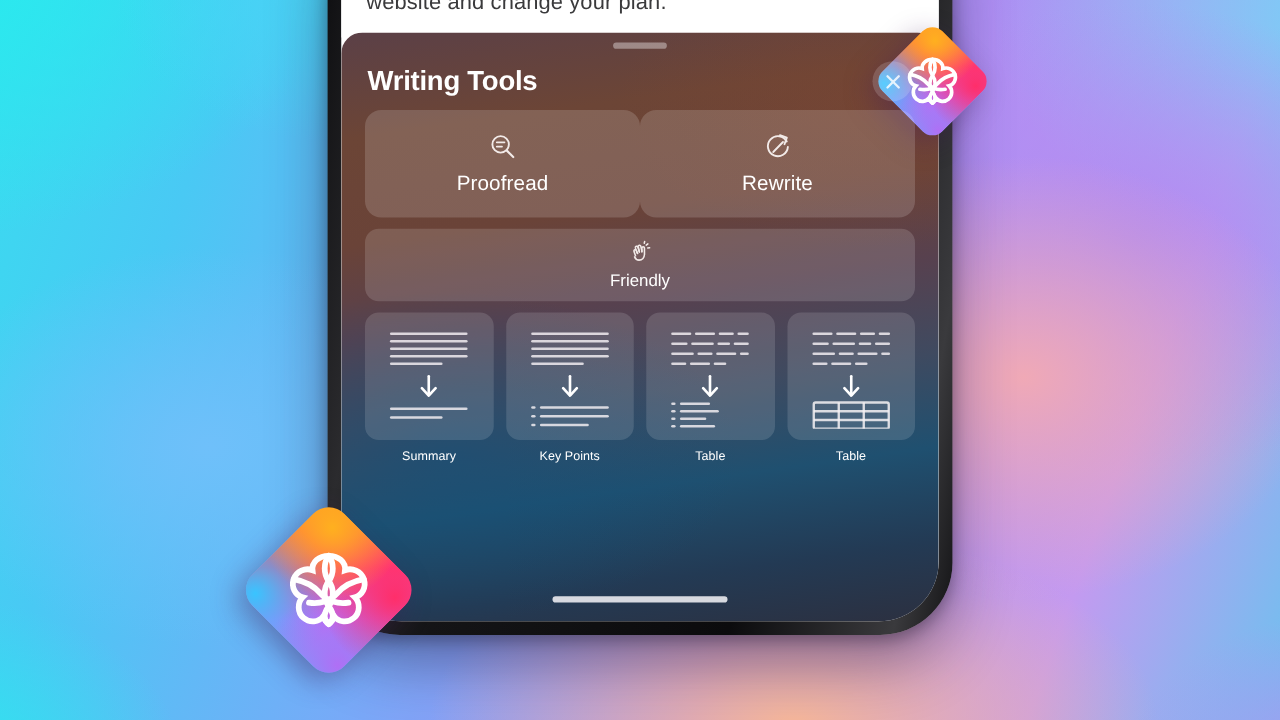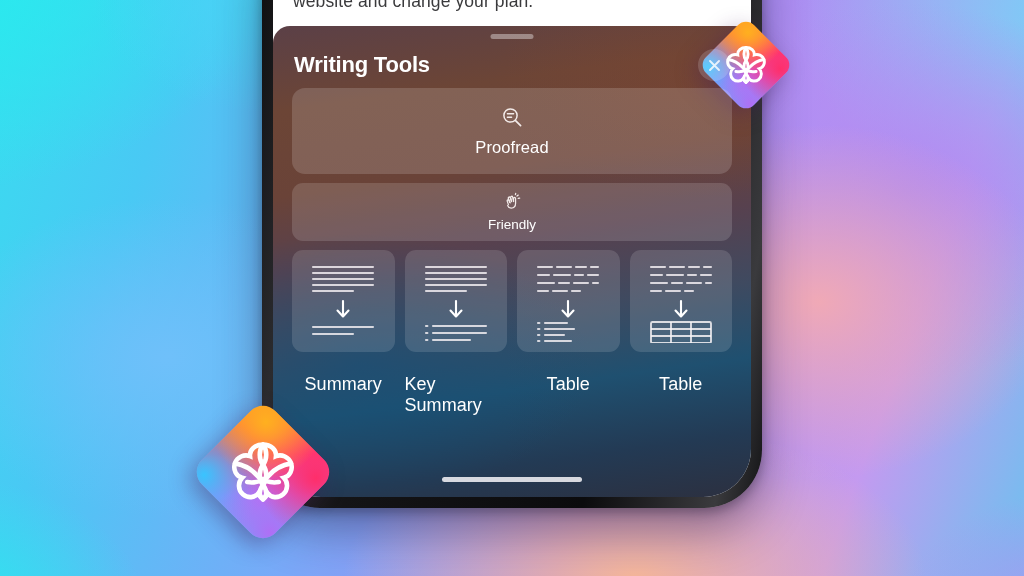--- a/index.html
+++ b/index.html
@@ -105,21 +105,21 @@
 
   
   .row-xform { display:flex; gap:10px; margin-top:9px; }
   .xcol { flex:1; display:flex; flex-direction:column; align-items:center; cursor:pointer; }
   .xcard {
     width:100%; height:102px; border-radius:11px;
     background:rgba(255,255,255,.135);
     display:flex; align-items:center; justify-content:center;
   }
   .xcard svg { display:block; }
-  .xlbl { font-size:18px; color:#fff; margin-top:22px; letter-spacing:.05px; }
+  .xlbl { font-size:10px; color:#fff; margin-top:8px; letter-spacing:.05px; }
 
   
   #home-ind {
     position:absolute; left:50%; bottom:15px; transform:translateX(-50%);
     width:140px; height:5px; border-radius:3px; background:rgba(235,235,240,.9); z-index:4;
   }
 
   
   .ai-badge { position:absolute; transform:rotate(45deg); border-radius:17%; }
   .ai-badge .inner {
@@ -183,20 +183,30 @@
               <svg width="25" height="25" viewBox="0 0 25 25">
                 <circle cx="10.5" cy="10.5" r="6.6" fill="none" stroke="#f2eae8" stroke-width="1.5"></circle>
                 <line x1="7.4" y1="8.8" x2="13.6" y2="8.8" stroke="#f2eae8" stroke-width="1.4" stroke-linecap="round"></line>
                 <line x1="7.4" y1="12.2" x2="11.6" y2="12.2" stroke="#f2eae8" stroke-width="1.4" stroke-linecap="round"></line>
                 <line x1="15.3" y1="15.3" x2="20.6" y2="20.6" stroke="#f2eae8" stroke-width="1.7" stroke-linecap="round"></line>
               </svg>
             </div>
             <div class="lbl">Proofread</div>
           </div>
 
+          <div class="card-main">
+            <div class="ic">
+              <svg width="25" height="25" viewBox="0 0 25 25">
+                <path d="M19.4 8.2 A8 8 0 1 0 20.3 12.5" fill="none" stroke="#f2eae8" stroke-width="1.5" stroke-linecap="round"></path>
+                <path d="M13.6 3.5 L19.3 4.6 L18.2 10.1" fill="none" stroke="#f2eae8" stroke-width="1.5" stroke-linecap="round" stroke-linejoin="round" transform="rotate(8 16 6)"></path>
+                <line x1="8.6" y1="16.6" x2="16.4" y2="8.6" stroke="#f2eae8" stroke-width="1.5" stroke-linecap="round"></line>
+              </svg>
+            </div>
+            <div class="lbl">Rewrite</div>
+          </div>
         </div>
 
         <div class="row-tone">
 
           <div class="card-tone">
             <div class="ic">
               <svg width="20" height="20" viewBox="0 0 20 20">
                 <g fill="none" stroke="#f2eae8" stroke-width="1.25" stroke-linecap="round" stroke-linejoin="round">
                   <path d="M6.4 12.6 L5.2 9.1 a1.05 1.05 0 0 1 1.95 -.75 l1 2.5"></path>
                   <path d="M7.6 10.3 L6.3 6.3 a1.05 1.05 0 0 1 1.98 -.66 l1.25 3.9"></path>
@@ -254,21 +264,21 @@
                 <g stroke="rgba(246,242,245,.82)" stroke-width="2.1" stroke-linecap="round">
                   <line x1="8" y1="67" x2="9.4" y2="67"></line>
                     <line x1="15" y1="67" x2="68" y2="67"></line>
                   <line x1="8" y1="74" x2="9.4" y2="74"></line>
                     <line x1="15" y1="74" x2="68" y2="74"></line>
                   <line x1="8" y1="81" x2="9.4" y2="81"></line>
                     <line x1="15" y1="81" x2="52" y2="81"></line>
                 </g>
               </svg>
             </div>
-            <div class="xlbl">Key Summary</div>
+            <div class="xlbl">Key Points</div>
           </div>
 
           <div class="xcol">
             <div class="xcard">
               <svg width="76" height="84" viewBox="0 0 76 84">
                 <g stroke="rgba(246,242,245,.82)" stroke-width="2.1" stroke-linecap="round">
                   <line x1="8" y1="8" x2="22" y2="8"></line>
                     <line x1="27" y1="8" x2="41" y2="8"></line>
                   <line x1="46" y1="8" x2="56" y2="8"></line>
                     <line x1="61" y1="8" x2="68" y2="8"></line>

